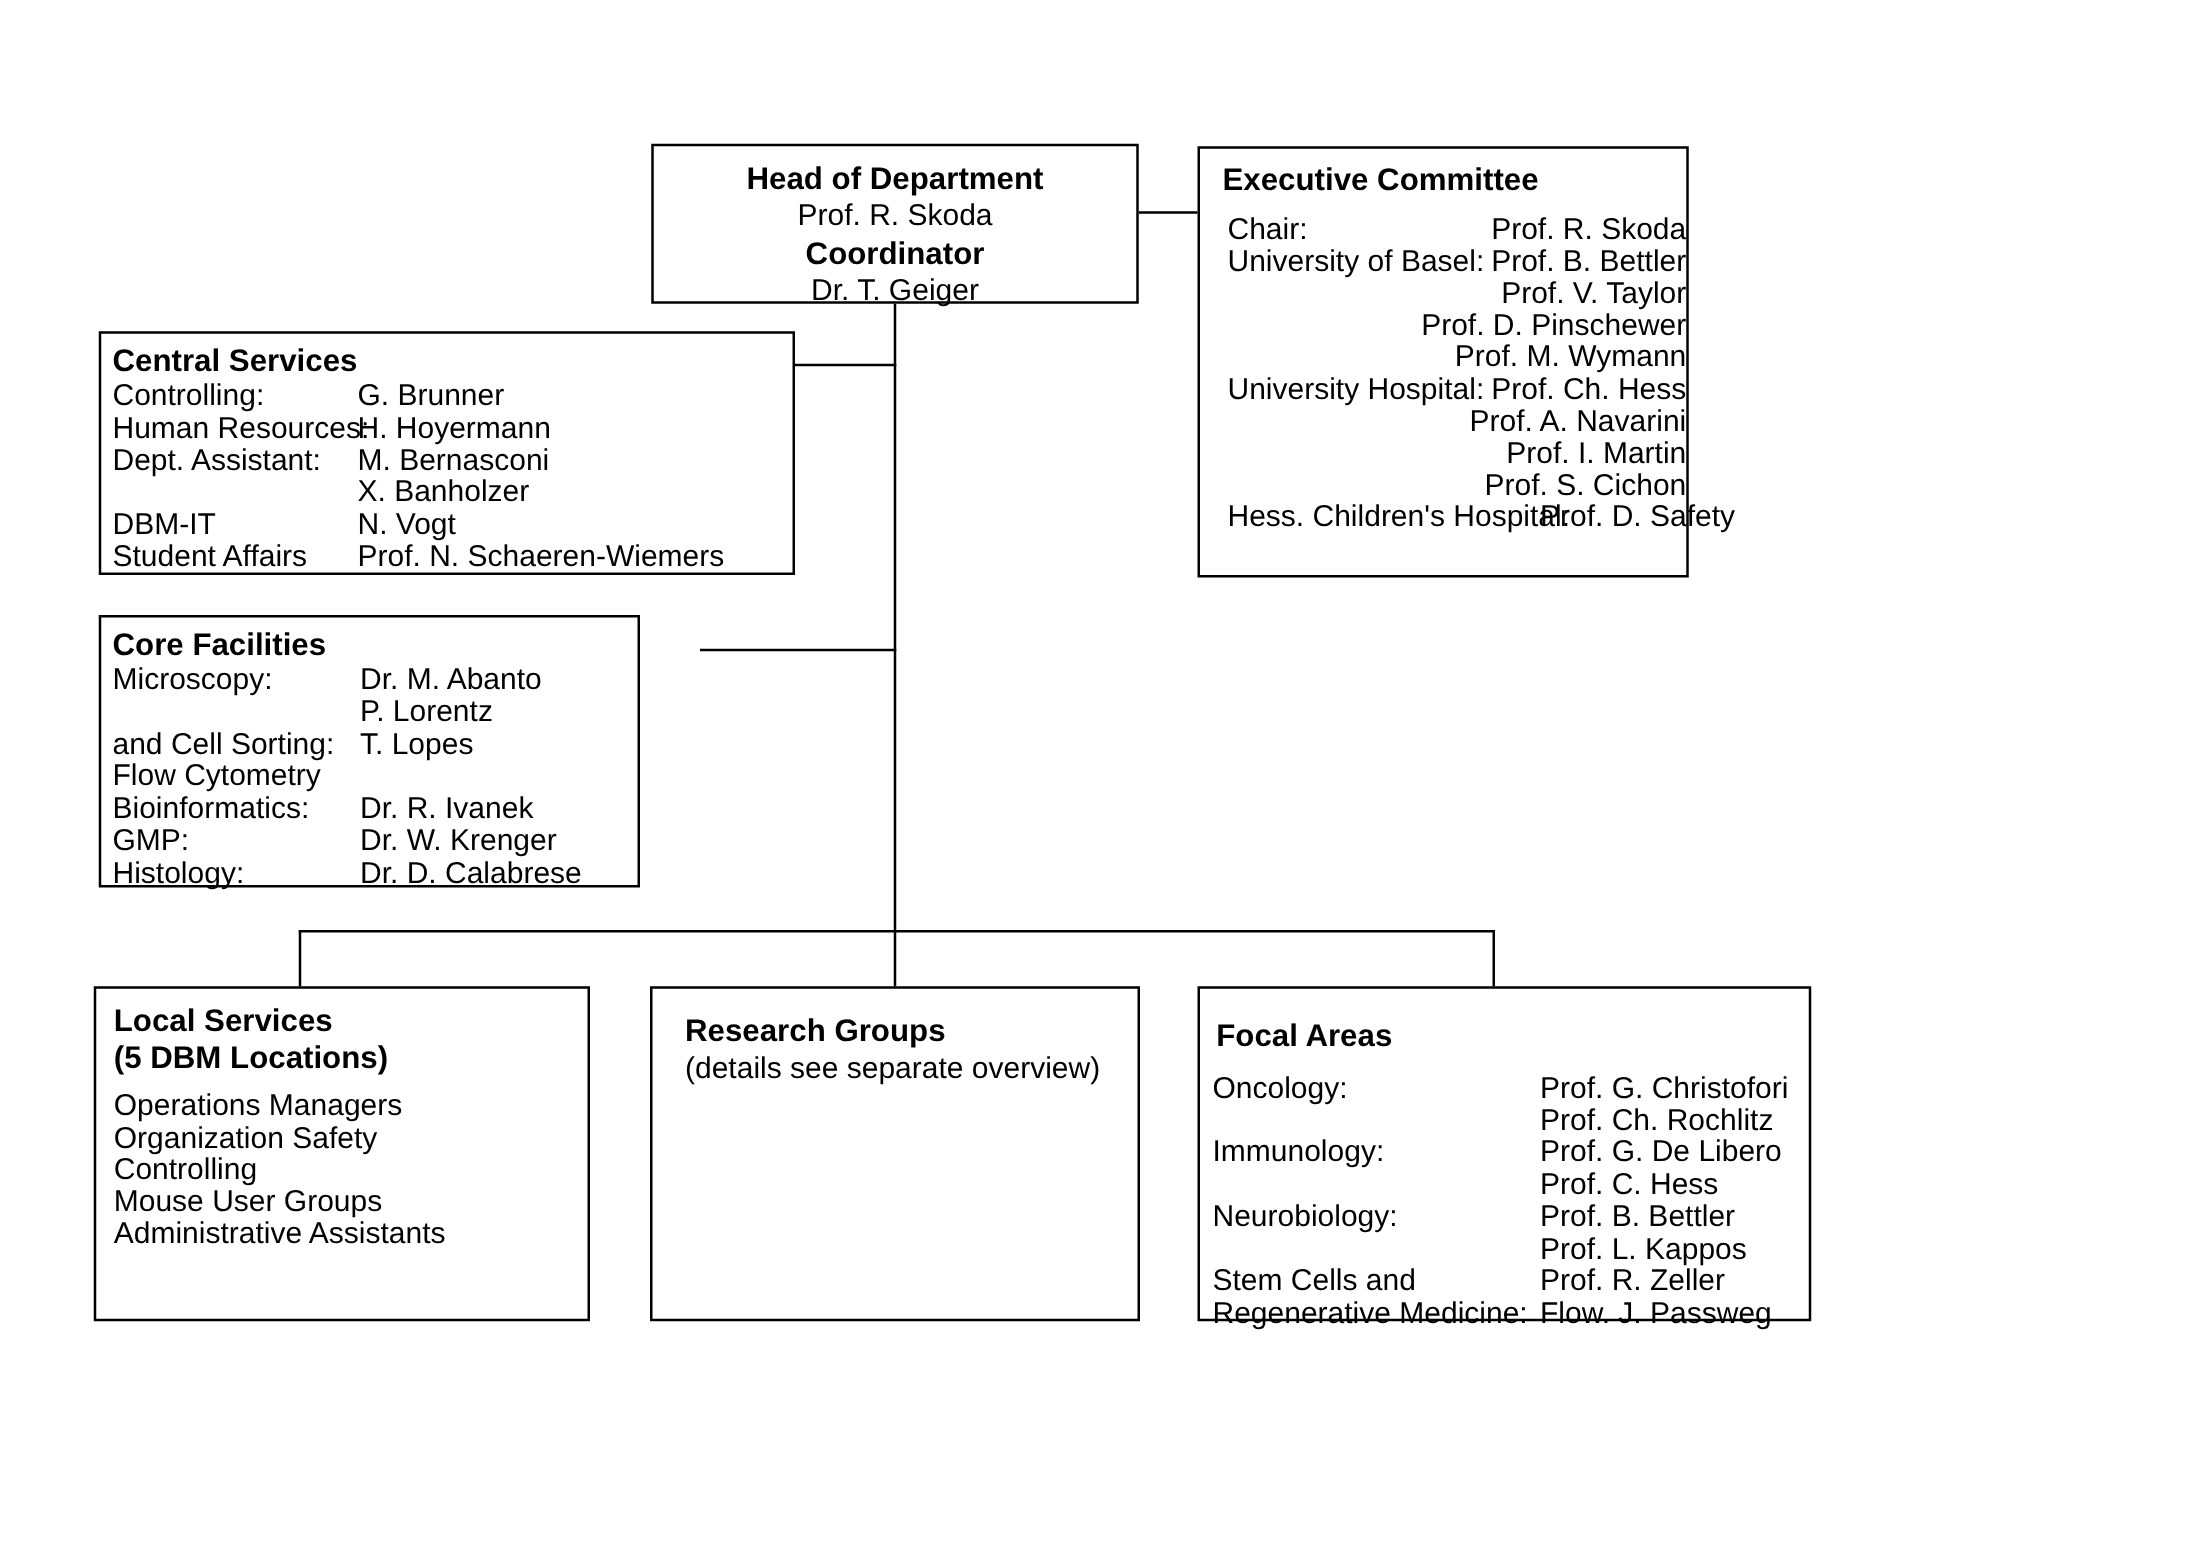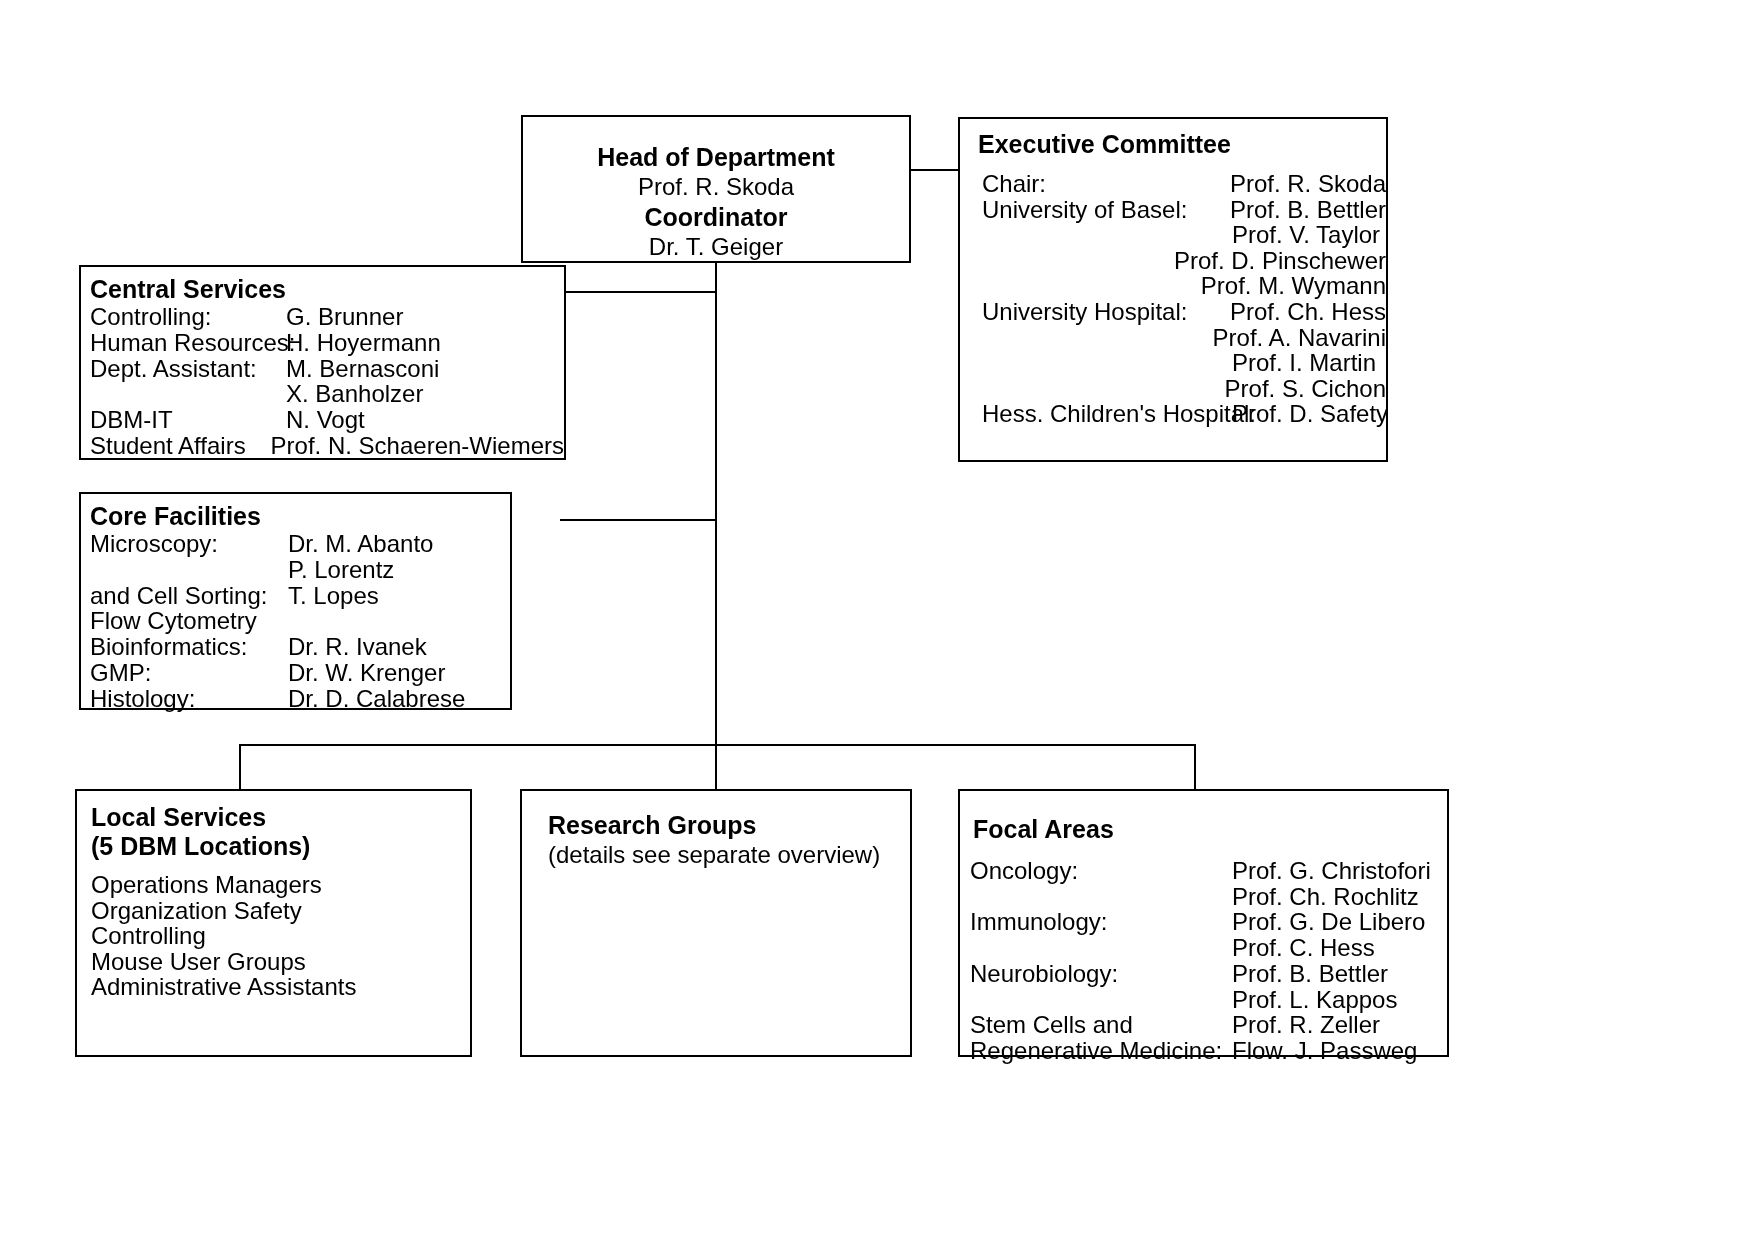--- a/index.html
+++ b/index.html
@@ -41,43 +41,43 @@
   }
   .subtitle {
     font-size: 24px;
     line-height: 30px;
     white-space: nowrap;
   }
   .center { text-align: center; }
 
   
   #head-box {
-    left: 521px; top: 115px; width: 390px; height: 148px;
-    padding-top: 25px;
+    left: 521px; top: 115px; width: 390px; height: 128px;
+    padding-top: 11px;
   }
 
   
   #exec-box {
-    left: 958px; top: 117px; width: 430px; height: 345px;
+    left: 958px; top: 117px; width: 393px; height: 345px;
     padding: 10px 0 0 0;
   }
   #exec-box .hd { margin-left: 18px; font-size: 25px; }
   .rowlist { margin-top: 12px; }
   .row {
     display: flex;
     line-height: 25.6px;
     font-size: 24px;
     white-space: nowrap;
   }
   #exec-box .row .lbl { width: 272px; padding-left: 22px; box-sizing: border-box; }
   #exec-box .row .val { }
 
   
   #central-box {
-    left: 79px; top: 265px; width: 487px; height: 195px;
+    left: 79px; top: 265px; width: 557px; height: 195px;
     padding: 7px 0 0 0;
   }
   #central-box .hd { margin-left: 9px; font-size: 25px; }
   #central-box .row { font-size: 24px; line-height: 25.8px; }
   #central-box .row .lbl { width: 205px; padding-left: 9px; box-sizing: border-box; }
 
   
   #core-box {
     left: 79px; top: 492px; width: 433px; height: 218px;
     padding: 7px 0 0 0;

